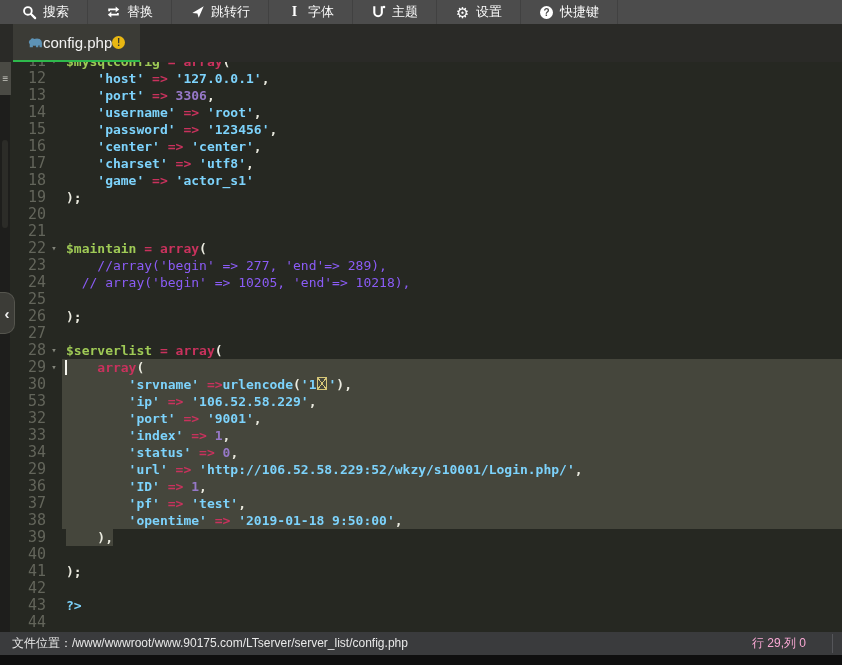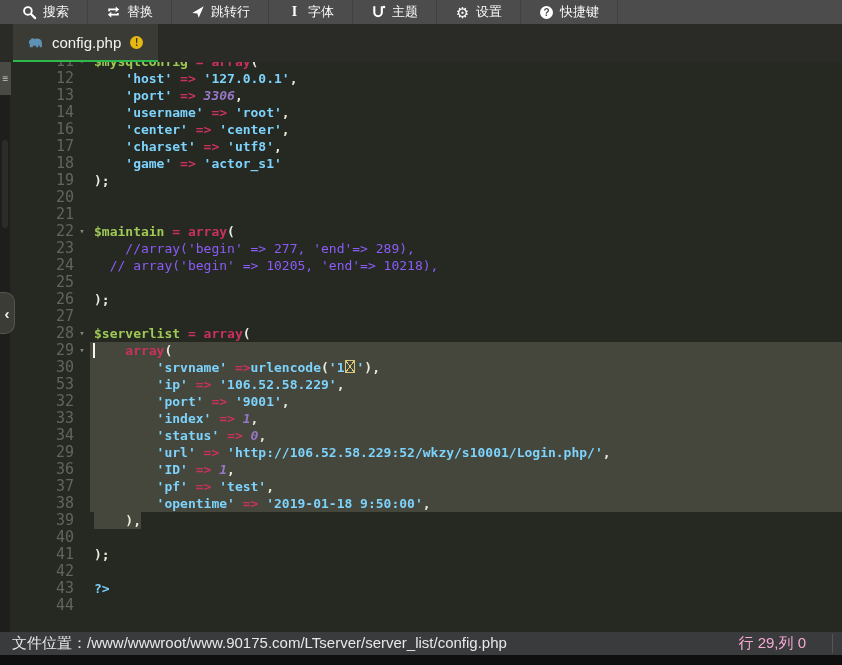--- a/index.html
+++ b/index.html
@@ -12,58 +12,58 @@
            border-right:1px solid rgba(0,0,0,.14);}
   .tb-item:first-child{margin-left:4px;}
   .tb-ic{display:inline-flex;align-items:center;justify-content:center;width:15px;height:15px;}
   .ic-serif{font-family:"Liberation Serif",serif;font-weight:bold;font-size:14px;line-height:14px;color:#fff;}
   .ic-gear{font-size:15px;line-height:15px;color:#fff;}
   .ic-circle{display:inline-block;width:13px;height:13px;border-radius:50%;background:#fff;color:#4c4c4c;
              font-size:10px;font-weight:bold;text-align:center;line-height:13px;}
 
   
   .tabbar{height:38px;background:#2a2a27;display:flex;}
-  .tab{margin-left:13px;height:38px;box-sizing:border-box;display:flex;align-items:center;gap:9px;
+  .tab{margin-left:13px;height:38px;box-sizing:border-box;display:flex;align-items:center;
        padding:0 15px;background:#3b3b36;border-bottom:2px solid #2eb94c;cursor:pointer;}
   .tab-label{color:#f2f2f2;font-size:15px;}
   .warn{display:inline-block;width:13px;height:13px;border-radius:50%;background:#e9b712;color:#3a3a28;
         font-size:10px;font-weight:bold;text-align:center;line-height:13px;}
 
   
   .editor{position:absolute;top:62px;left:0;right:0;bottom:33px;background:#262822;overflow:hidden;}
   .viewport{position:absolute;top:0;left:0;right:0;bottom:0;overflow:hidden;}
   .scroll{position:absolute;top:-9px;left:0;right:0;}
   .row{display:flex;height:17px;line-height:17px;font-family:"DejaVu Sans Mono",monospace;
-       font-size:13px;font-weight:600;padding-left:10px;margin-left:28px;}
+       font-size:13px;font-weight:600;padding-left:10px;}
   .gnum{flex:none;width:36px;text-align:right;color:#63655b;font-size:15px;font-weight:normal;}
   .gfold{flex:none;width:16px;text-align:center;color:#83857b;font-size:9px;}
   .code{flex:1;padding-left:4px;white-space:pre;position:relative;}
   .row.sel .code{background:#45463c;}
   .selwrap{background:#45463c;display:inline-block;}
   .cursor{position:absolute;left:3px;top:1px;width:2px;height:15px;background:#f6f6ef;}
   .tv{color:#9fca56;} .to{color:#c9325d;} .tk{color:#c9325d;} .ts{color:#7dd3fc;}
-  .tn{color:#9678c8;font-style:italic;} .tf{color:#7dd3fc;} .tc{color:#8b5cf6;font-weight:normal;} .tp{color:#ebebe0;}
+  .tn{color:#9678c8;} .tf{color:#7dd3fc;} .tc{color:#8b5cf6;font-weight:normal;} .tp{color:#ebebe0;}
   .box{display:inline-block;width:8px;height:11px;border:1px solid #d5c679;margin:0 1px;vertical-align:-1px;
        background:linear-gradient(to top right,transparent 46%,#d5c679 46%,#d5c679 54%,transparent 54%),
                   linear-gradient(to bottom right,transparent 46%,#d5c679 46%,#d5c679 54%,transparent 54%);}
 
   
   .left-strip{position:absolute;left:0;top:0;width:10px;bottom:0;background:#1e1e1c;z-index:3;}
   .mini-tab{position:absolute;left:0;top:0;width:11px;height:33px;background:#4a4a44;color:#c9c9c2;
             display:flex;align-items:center;justify-content:center;cursor:pointer;}
   .lines-icon{font-size:10px;line-height:10px;}
   .strip-thumb{position:absolute;left:2px;top:78px;width:6px;height:88px;background:#2c2c28;border-radius:3px;cursor:pointer;}
   .collapse-handle{position:absolute;left:0;top:230px;width:14px;height:40px;background:#3c3c37;
             border:1px solid #55554e;border-left:none;border-radius:0 10px 10px 0;display:flex;
             align-items:center;justify-content:center;cursor:pointer;z-index:4;}
   .chev{color:#efefef;font-size:15px;font-weight:bold;line-height:15px;}
 
   
   .statusbar{position:absolute;left:0;right:0;bottom:10px;height:23px;background:#3a3b3d;color:#e8e8e8;
-             font-size:15px;display:flex;align-items:center;justify-content:space-between;
+             font-size:12px;display:flex;align-items:center;justify-content:space-between;
              padding:0 12px;box-sizing:border-box;}
   .statusbar::after{content:"";position:absolute;right:9px;top:2px;bottom:2px;width:1px;background:#55565a;}
   .pos{margin-right:24px;color:#f9a8d4;}
   .bottom-strip{position:absolute;left:0;right:0;bottom:0;height:10px;background:#0f0f0f;}
 </style>
 </head>
 <body>
 
 <div class="app">
 
@@ -154,20 +154,25 @@
             <span class="gnum">13</span>
             <span class="gfold"></span>
             <span class="code"><span class="ts">    'port' </span><span class="to">=&gt; </span><span class="tn">3306</span><span class="tp">,</span></span>
           </div>
           <div class="row">
             <span class="gnum">14</span>
             <span class="gfold"></span>
             <span class="code"><span class="ts">    'username' </span><span class="to">=&gt; </span><span class="ts">'root'</span><span class="tp">,</span></span>
           </div>
           <div class="row">
+            <span class="gnum">15</span>
+            <span class="gfold"></span>
+            <span class="code"><span class="ts">    'password' </span><span class="to">=&gt; </span><span class="ts">'123456'</span><span class="tp">,</span></span>
+          </div>
+          <div class="row">
             <span class="gnum">16</span>
             <span class="gfold"></span>
             <span class="code"><span class="ts">    'center' </span><span class="to">=&gt; </span><span class="ts">'center'</span><span class="tp">,</span></span>
           </div>
           <div class="row">
             <span class="gnum">17</span>
             <span class="gfold"></span>
             <span class="code"><span class="ts">    'charset' </span><span class="to">=&gt; </span><span class="ts">'utf8'</span><span class="tp">,</span></span>
           </div>
           <div class="row">

